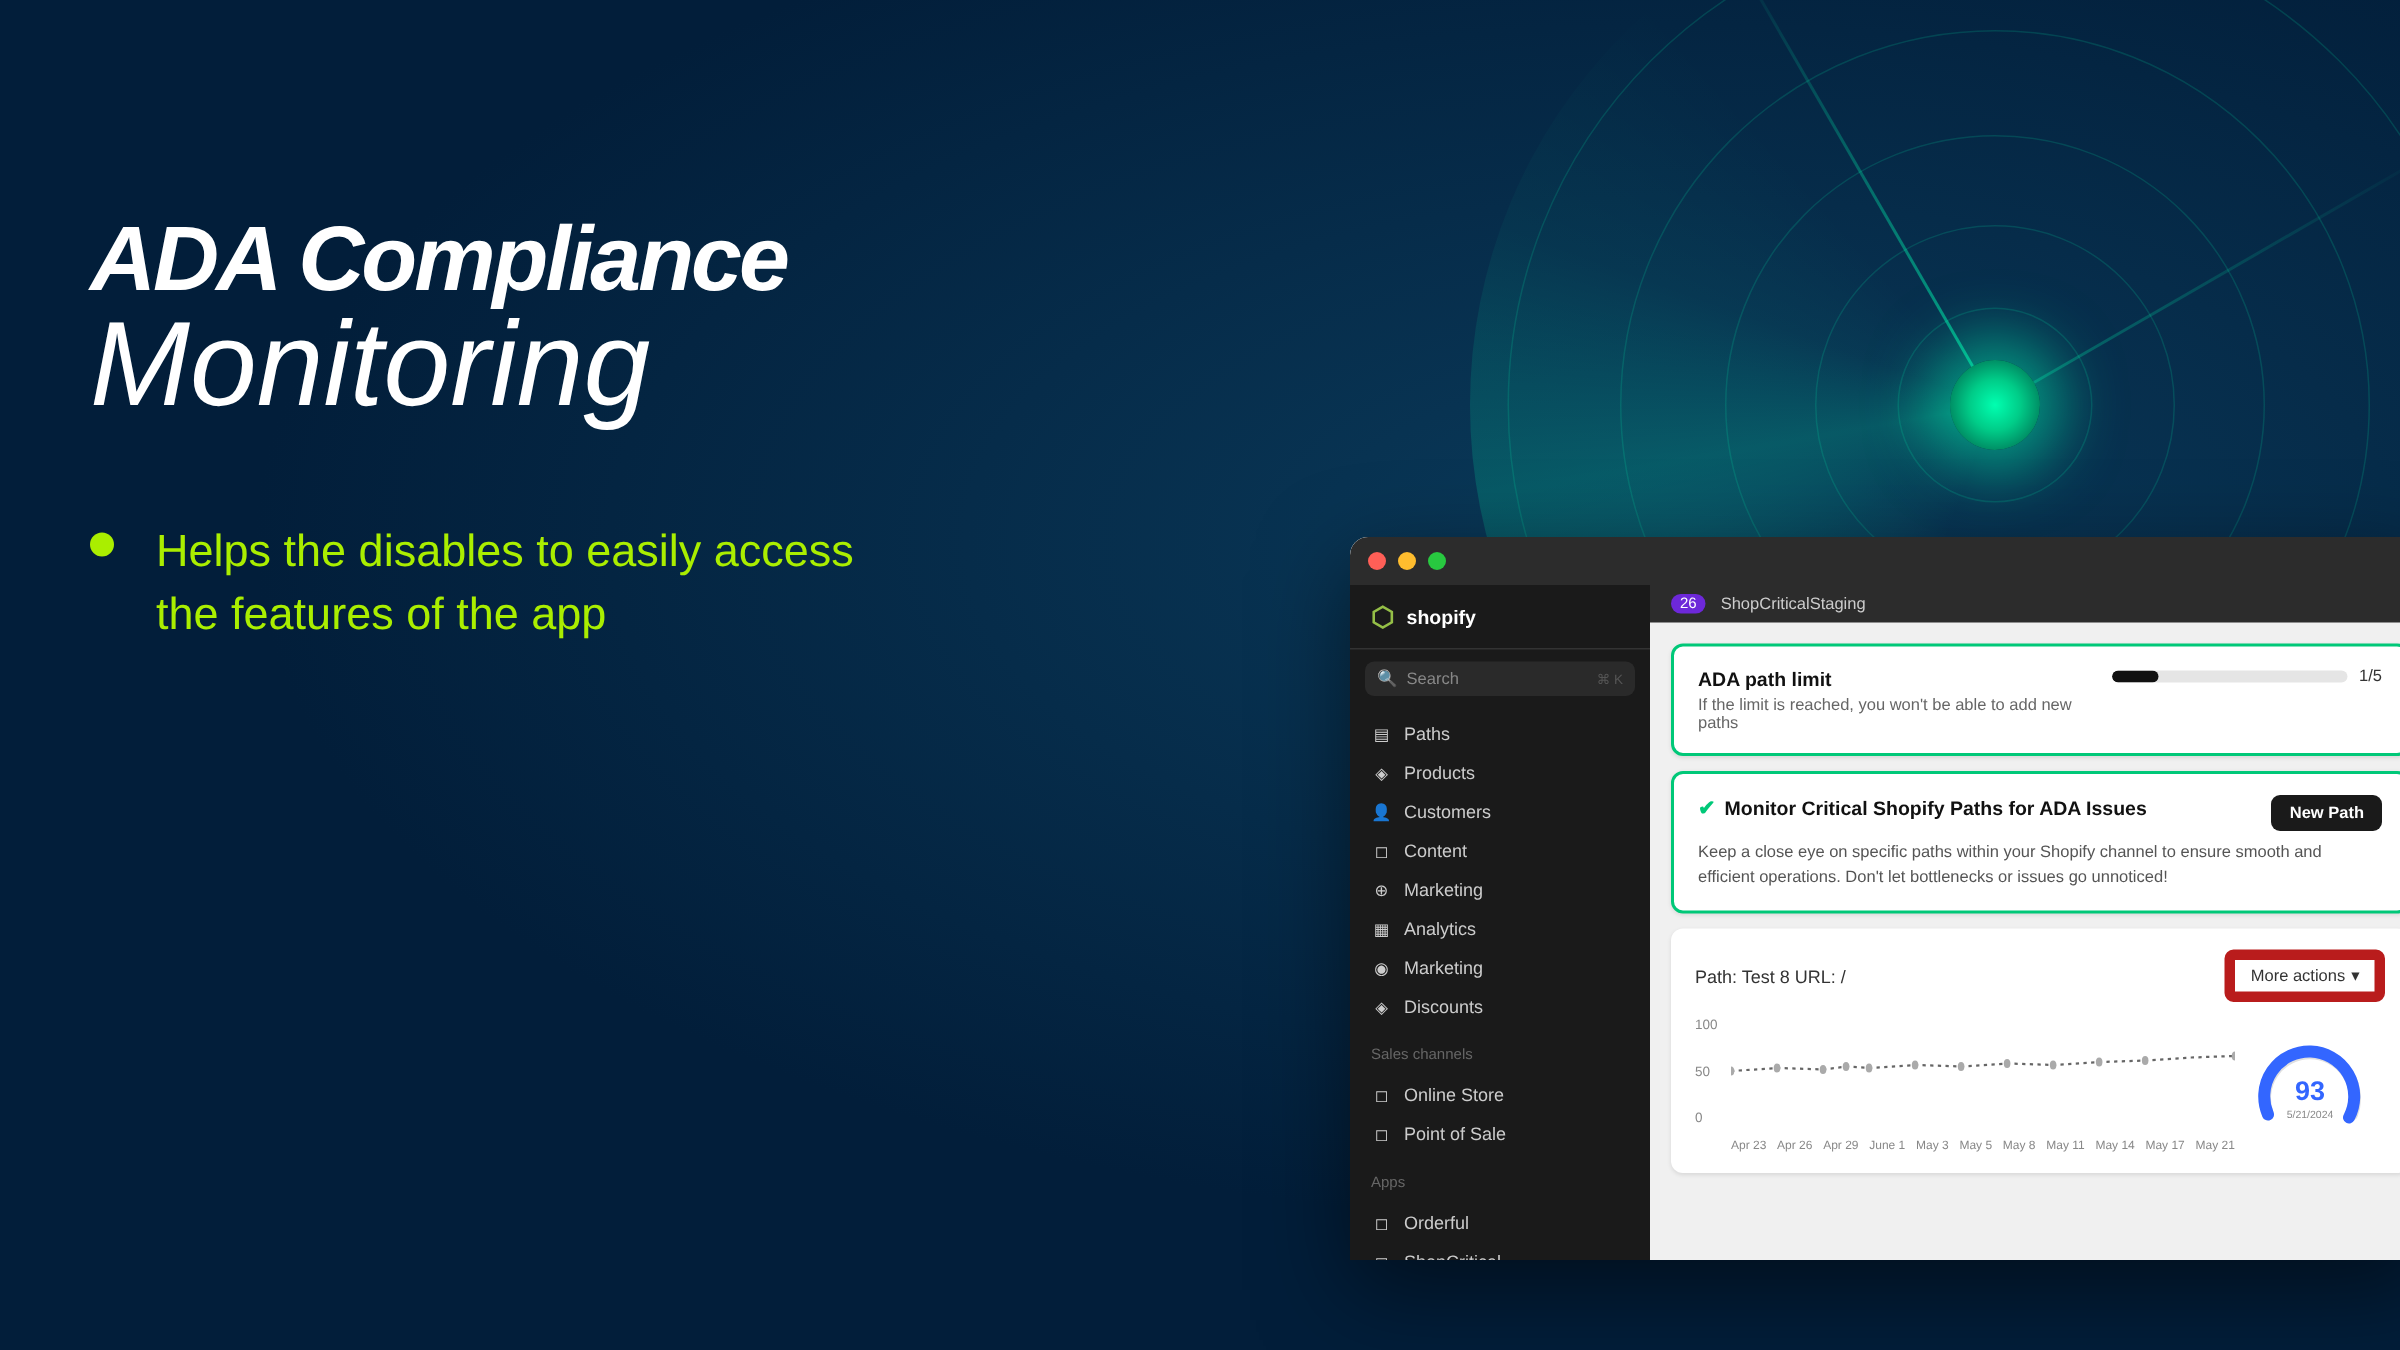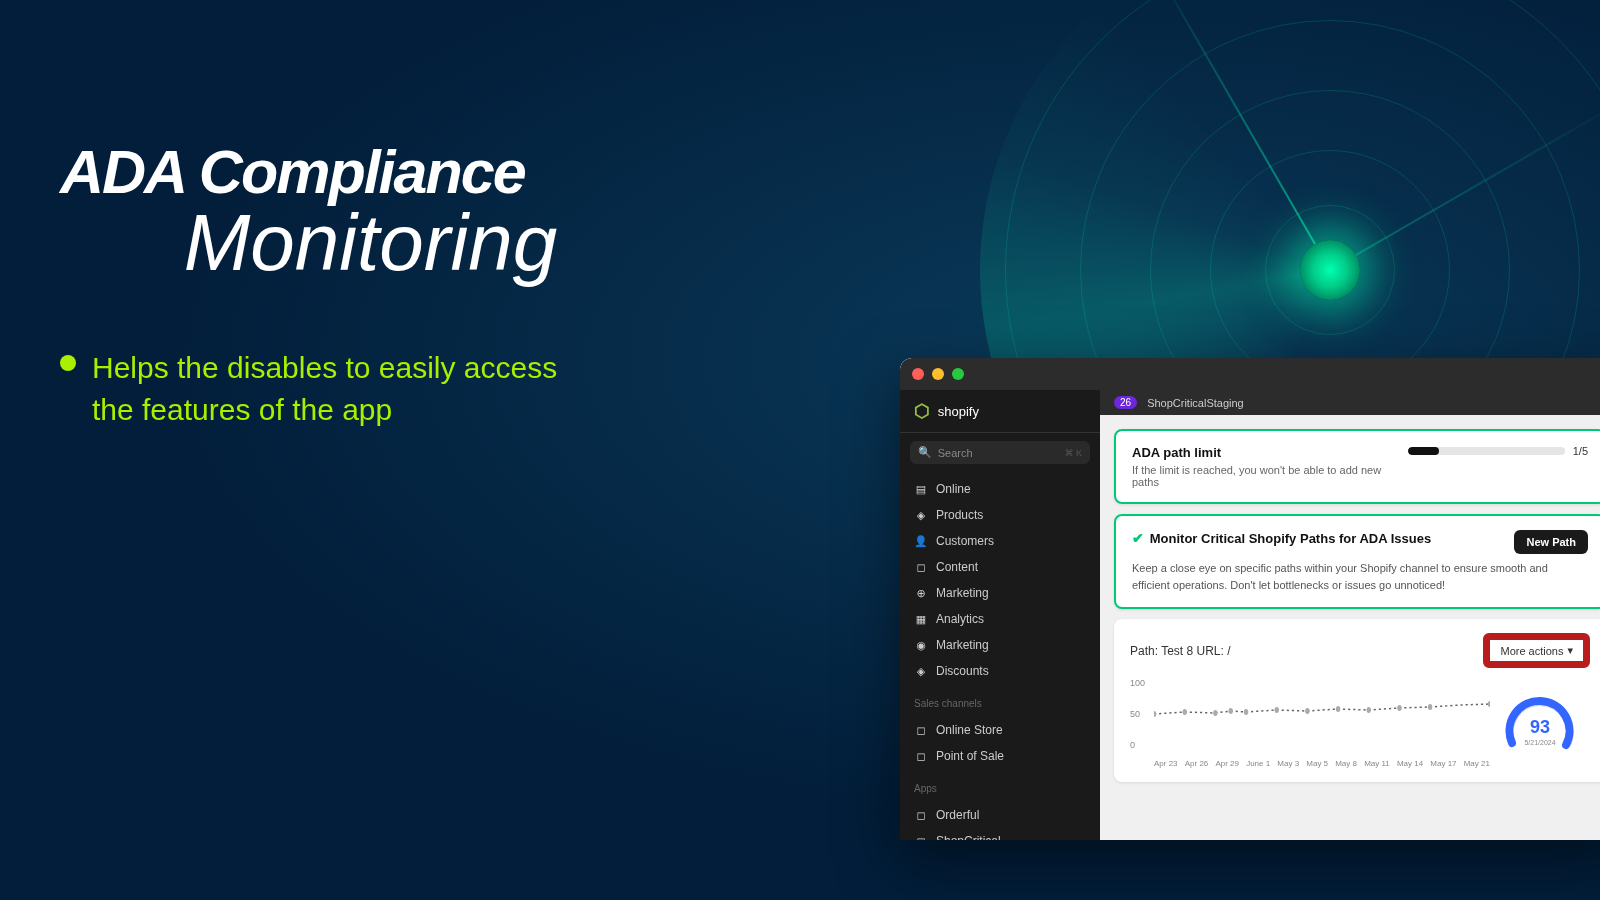--- a/index.html
+++ b/index.html
@@ -106,31 +106,30 @@
       letter-spacing: -2px;
     }
 
     .subtitle {
       font-size: 80px;
       font-weight: 300;
       font-style: italic;
       color: #ffffff;
       line-height: 1.1;
       margin-top: -5px;
-      text-align: right;
     }
 
     .bullet-section {
       margin-top: 60px;
     }
 
     .bullet-item {
       display: flex;
       align-items: flex-start;
-      gap: 16px;
+      gap: 28px;
     }
 
     .bullet-dot {
       width: 16px;
       height: 16px;
       border-radius: 50%;
       background: #aaee00;
       margin-top: 8px;
       flex-shrink: 0;
     }
@@ -200,21 +199,21 @@
 
     .shopify-logo {
       color: #95bf47;
       font-size: 18px;
       font-weight: bold;
     }
 
     .shopify-store {
       color: #fff;
       font-size: 13px;
-      font-weight: 400;
+      font-weight: 700;
     }
 
     .shopify-search {
       background: #2a2a2a;
       margin: 8px 10px;
       border-radius: 6px;
       padding: 5px 8px;
       display: flex;
       align-items: center;
       gap: 6px;
@@ -509,21 +508,21 @@
 
       <div class="shopify-search">
         <span>🔍</span>
         <span>Search</span>
         <span style="margin-left:auto;font-size:9px;color:#555;">⌘ K</span>
       </div>
 
       <div class="nav-items">
         <div class="nav-item">
           <span class="nav-icon">▤</span>
-          <span>Online</span>
+          <span>Paths</span>
         </div>
         <div class="nav-item">
           <span class="nav-icon">◈</span>
           <span>Products</span>
         </div>
         <div class="nav-item">
           <span class="nav-icon">👤</span>
           <span>Customers</span>
         </div>
         <div class="nav-item">

